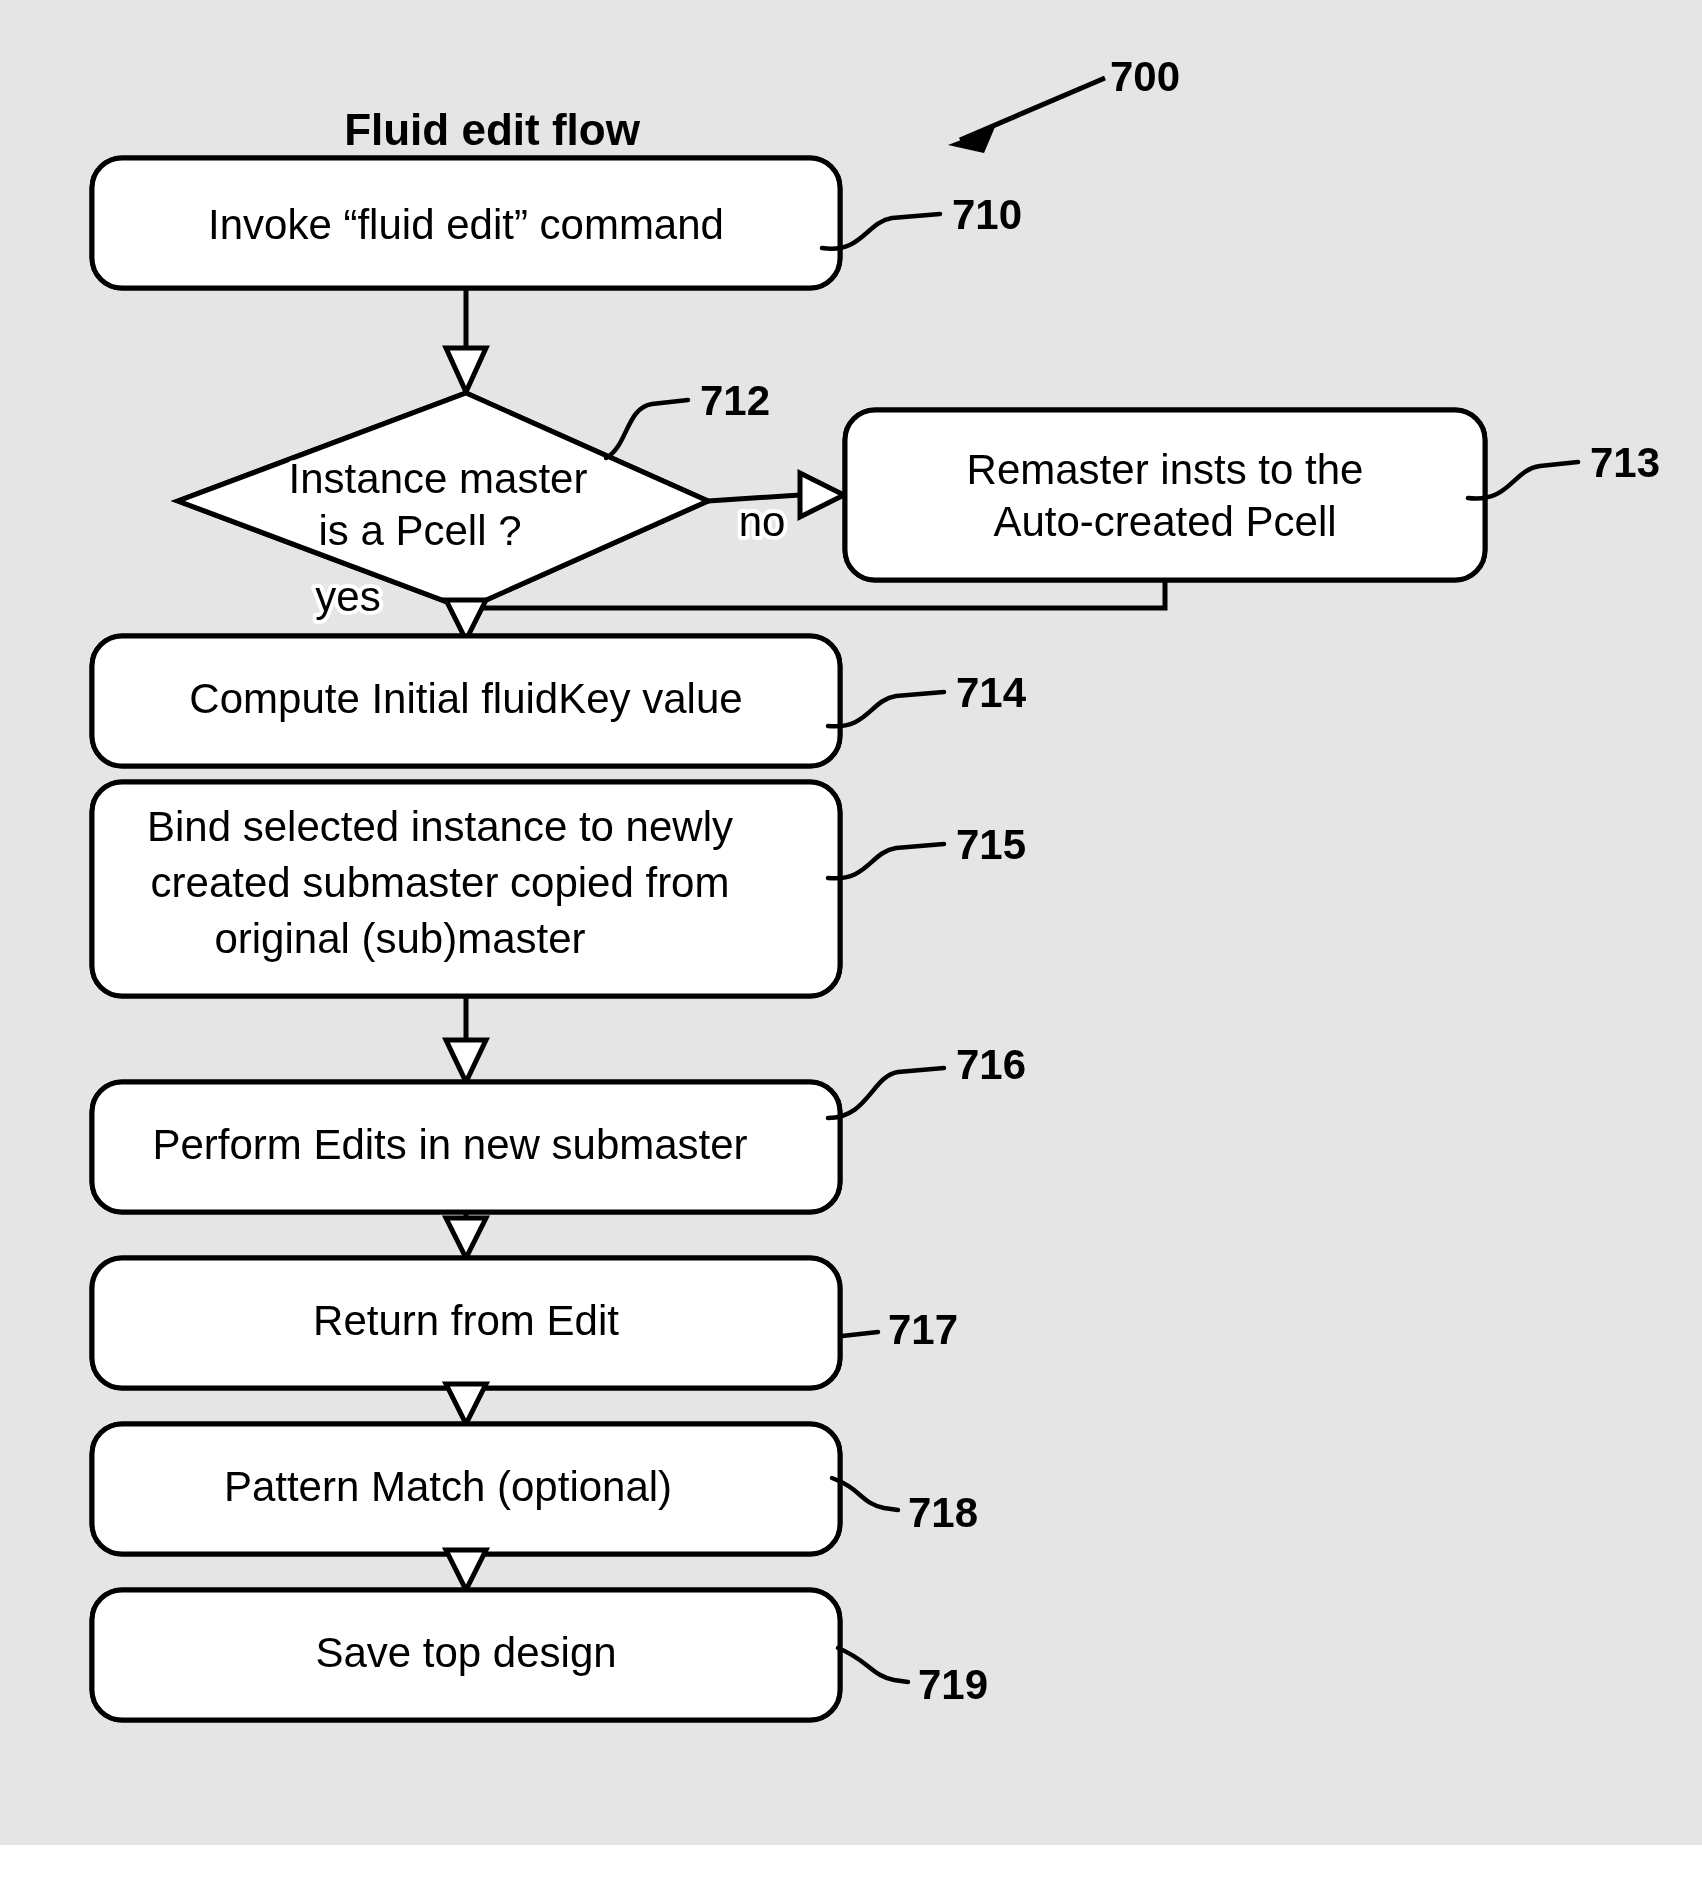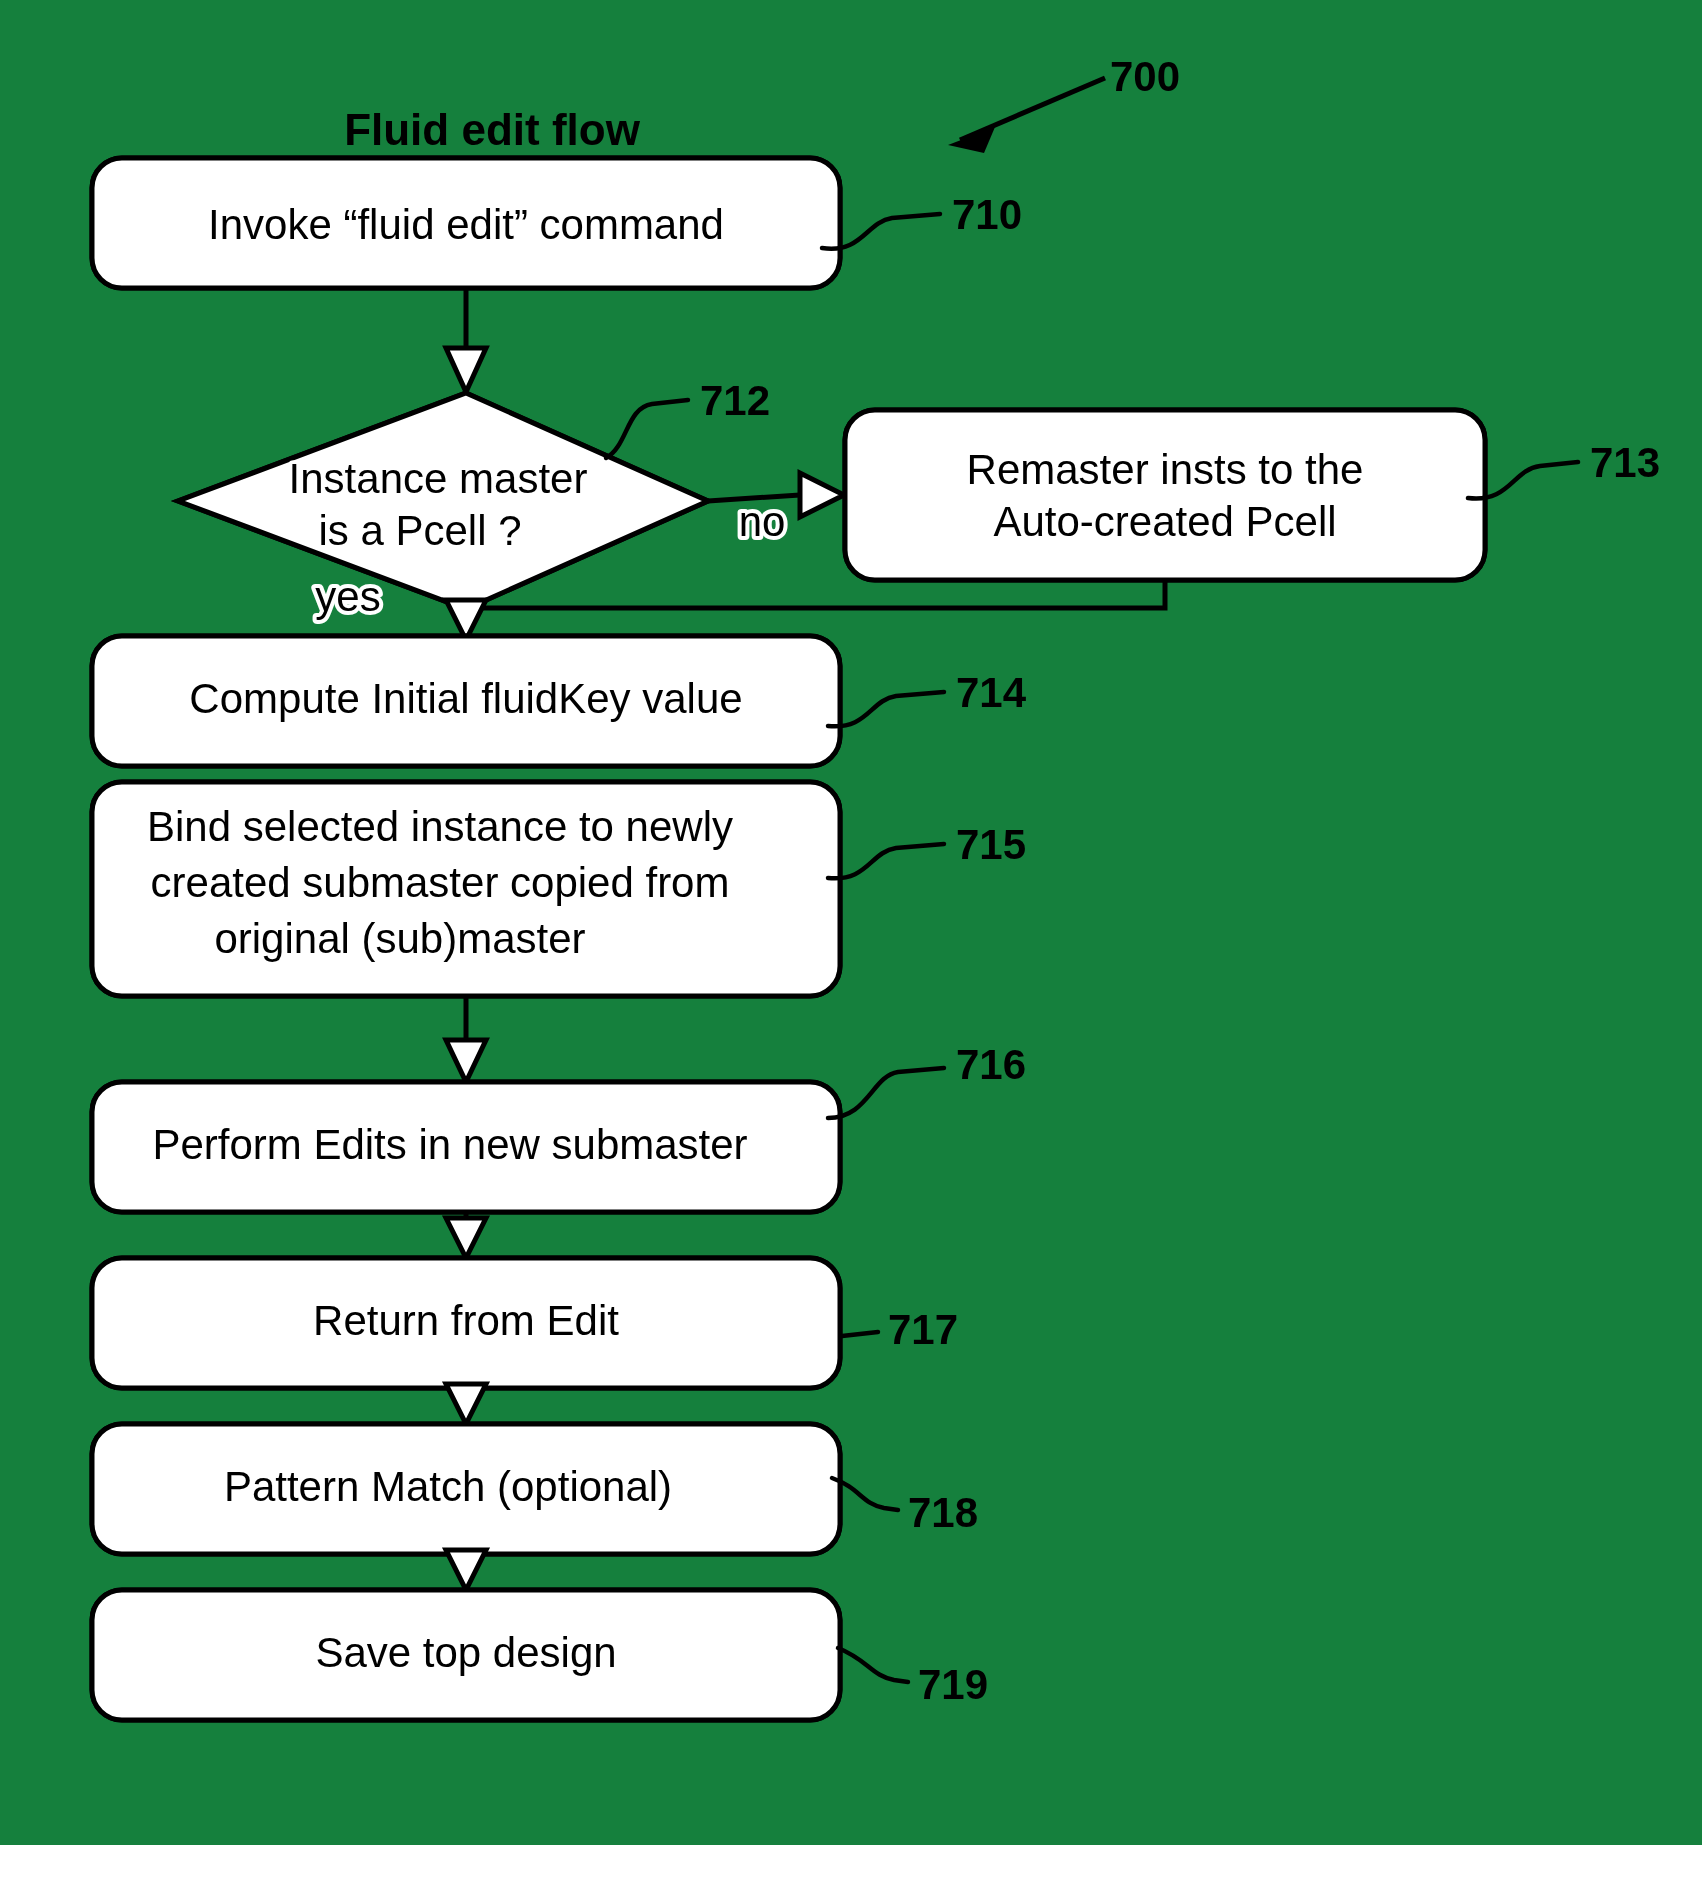--- a/index.html
+++ b/index.html
@@ -8,21 +8,21 @@
     padding: 0;
     background: #ffffff;
   }
   body {
     font-family: "Liberation Sans", sans-serif;
   }
   #page {
     position: relative;
     width: 1702px;
     height: 1845px;
-    background: #15803d;
+    background: #e5e5e5;
     overflow: hidden;
   }
   svg.diagram {
     position: absolute;
     top: 0;
     left: 0;
     width: 1702px;
     height: 1882px;
     display: block;
   }

